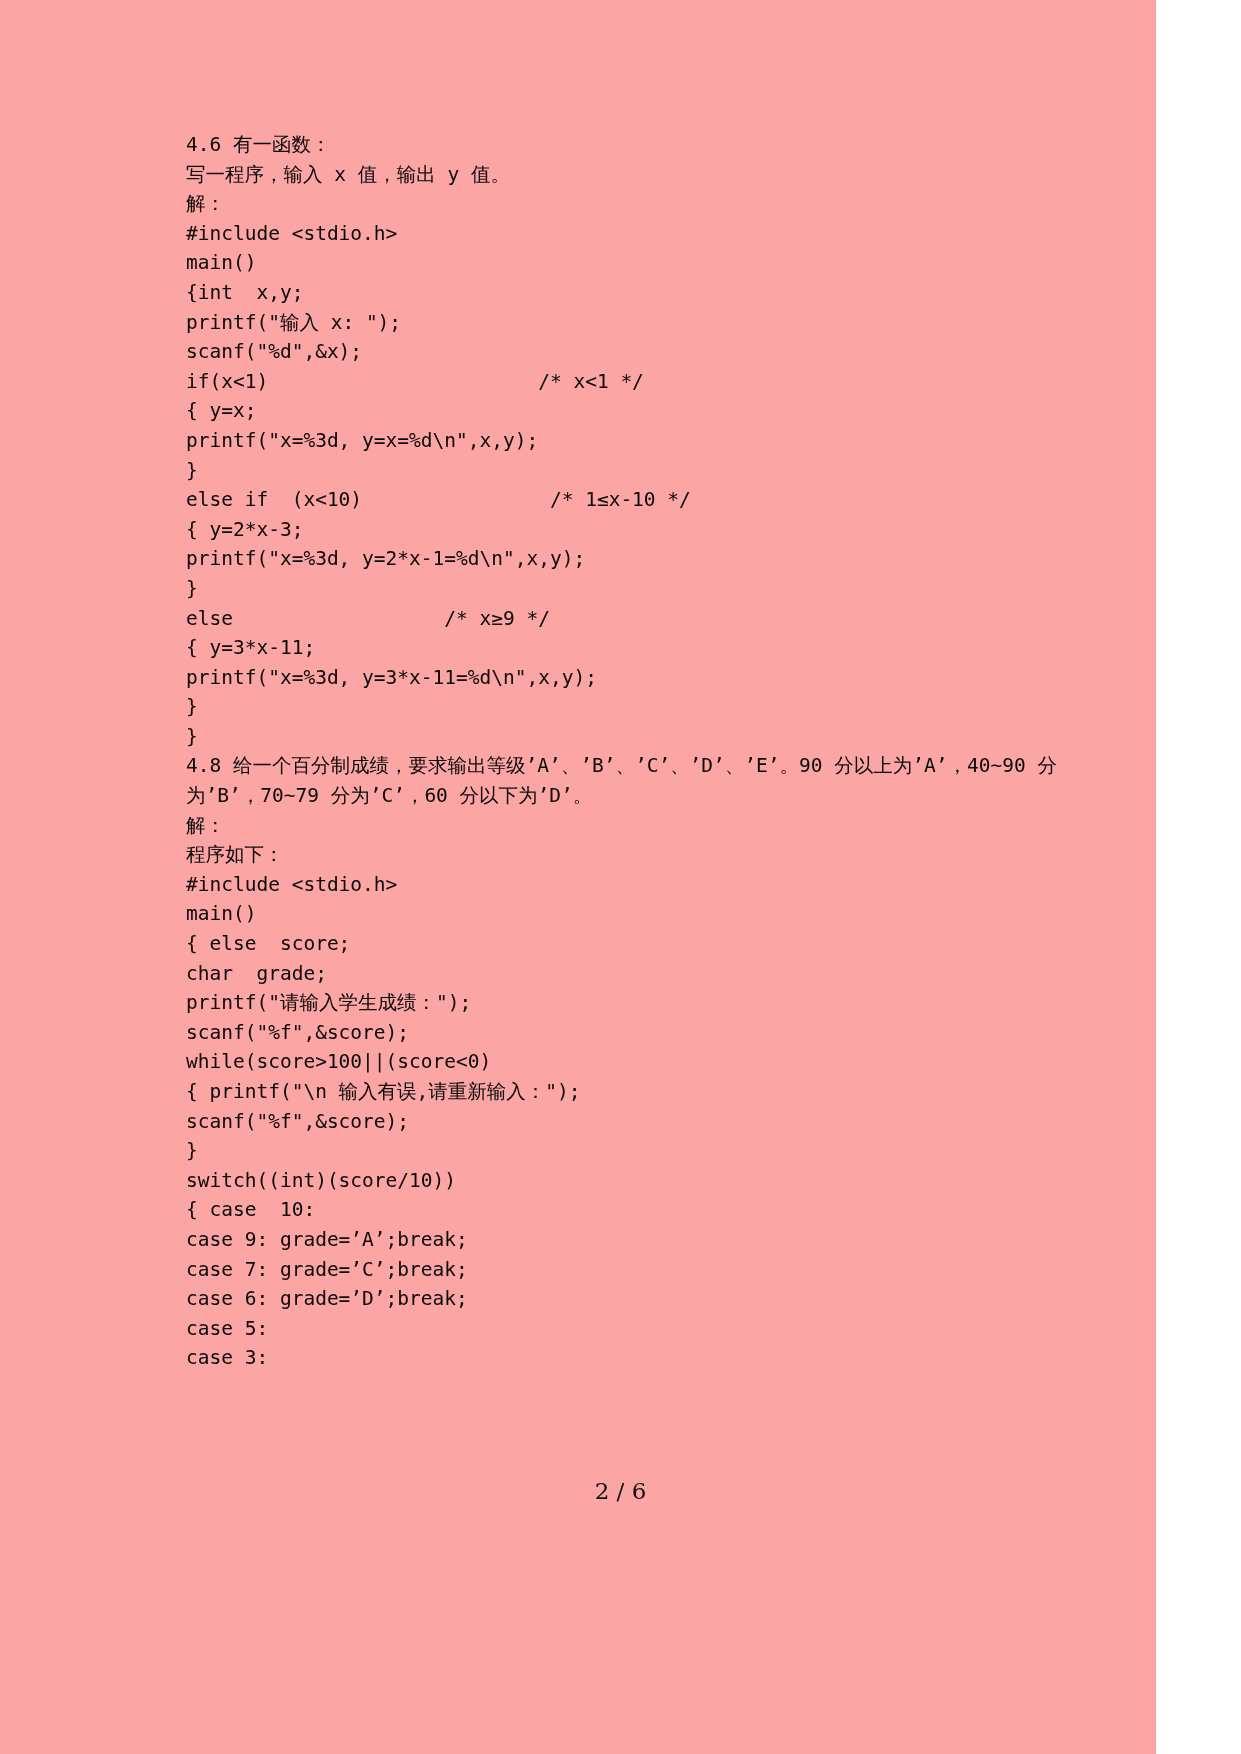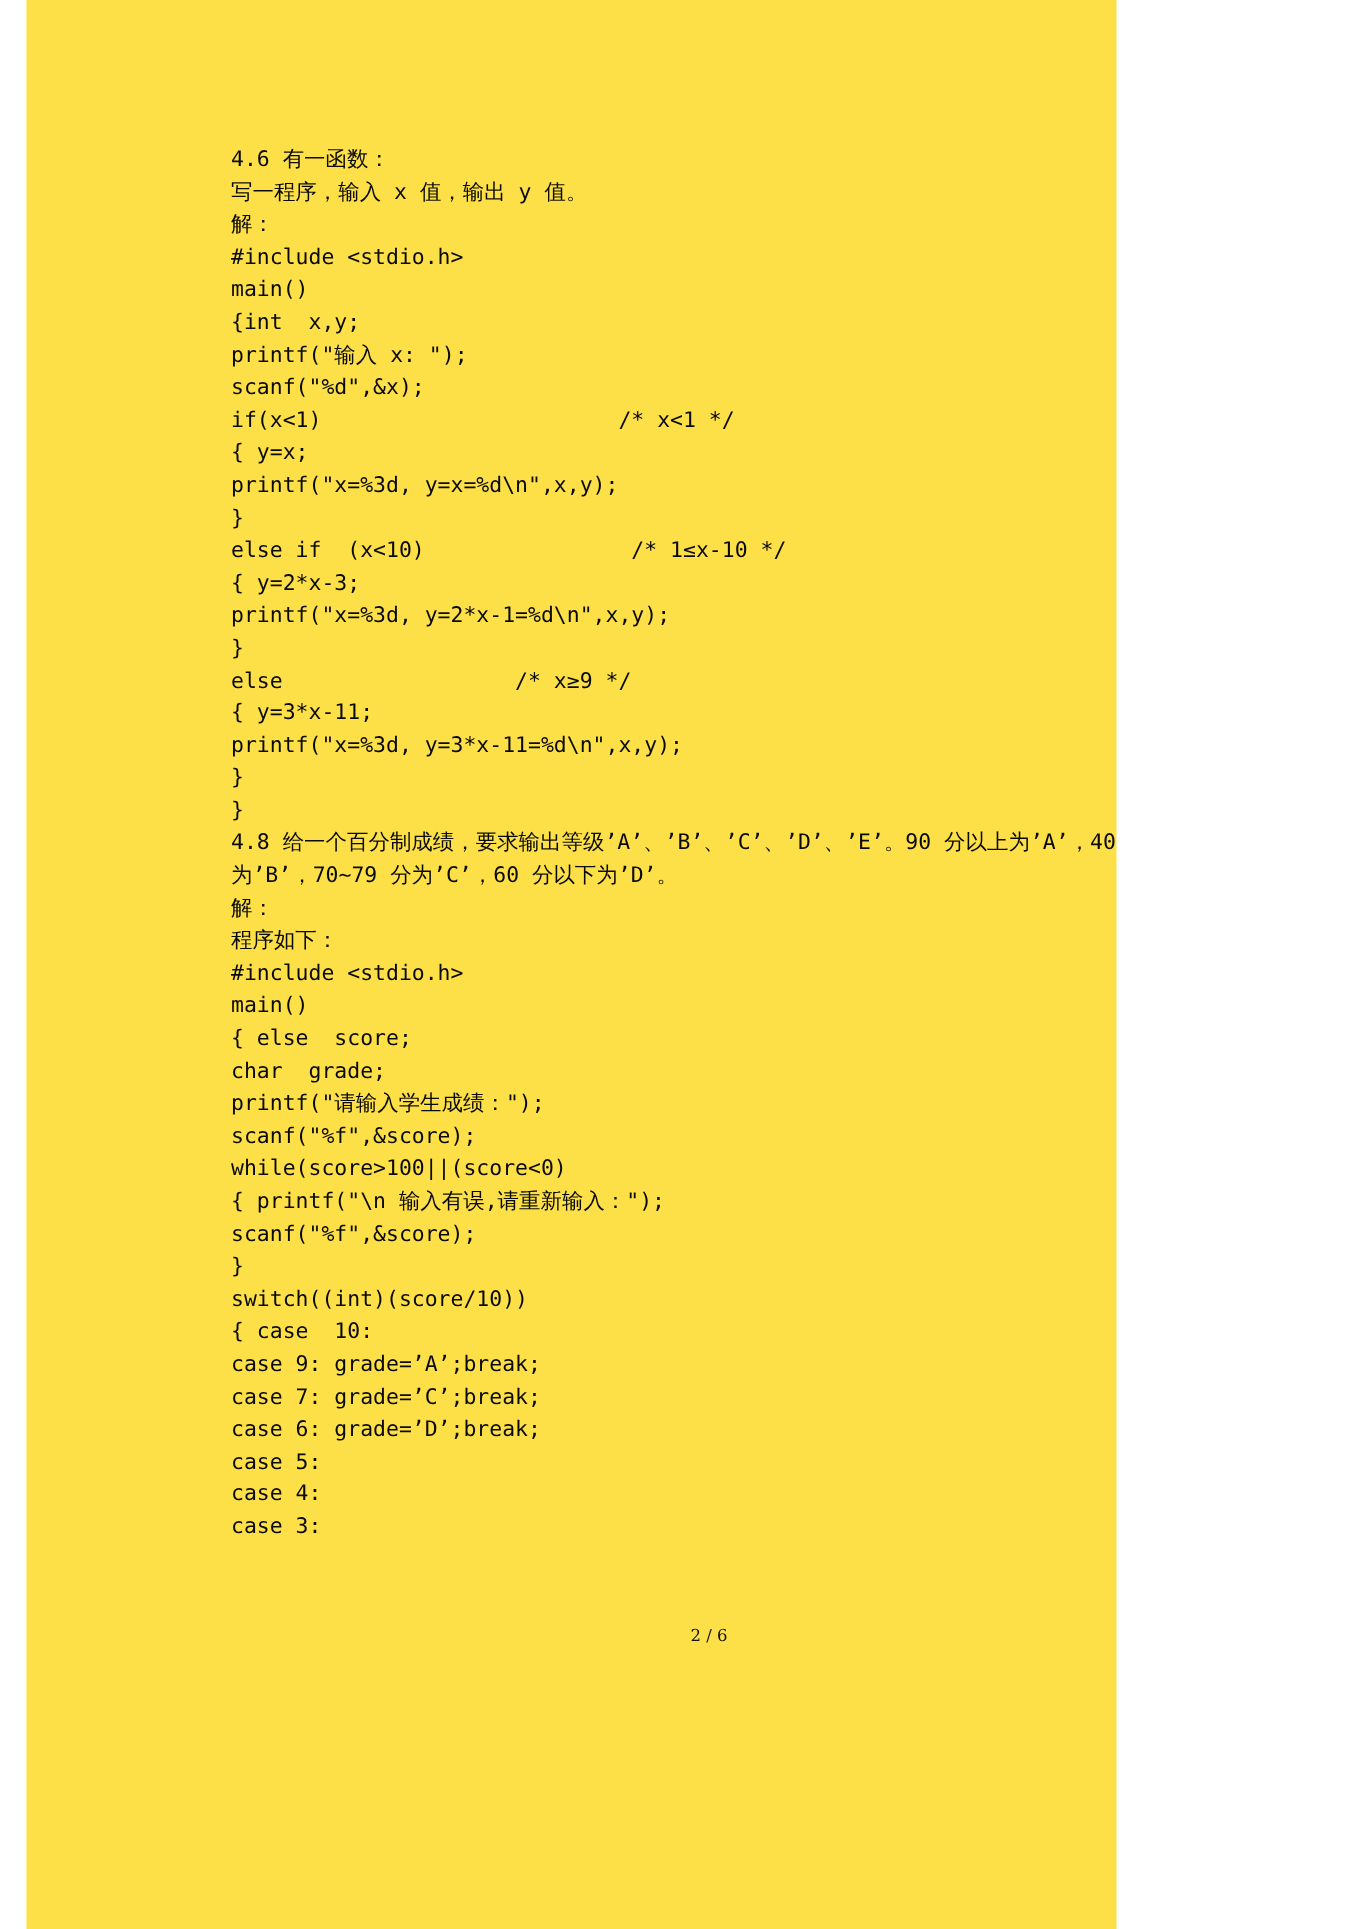--- a/index.html
+++ b/index.html
@@ -6,26 +6,25 @@
     margin: 0;
     padding: 0;
     background: #ffffff;
   }
   body {
     font-family: "Liberation Serif", serif;
     color: #000000;
   }
   .page {
     position: relative;
-    width: 991px;
+    width: 1156px;
     height: 1754px;
-    background: #fde047;
+    background: #fca5a5;
     box-sizing: border-box;
     overflow: hidden;
-    margin-left: 24px;
   }
   .content {
     position: absolute;
     left: 186px;
     top: 130px;
     width: 880px;
   }
   .line {
     font-family: "DejaVu Sans Mono", monospace;
     font-size: 19.5px;
@@ -37,21 +36,21 @@
   .line.wrap {
     white-space: pre-wrap;
   }
   .footer {
     position: absolute;
     left: 0;
     top: 1478px;
     width: 1241px;
     text-align: center;
     font-family: "DejaVu Serif", serif;
-    font-size: 15px;
+    font-size: 23px;
     color: #111111;
   }
 </style>
 </head>
 <body>
 
 <div class="page">
   <div class="content">
     <div class="line">4.6 有一函数：</div>
     <div class="line">写一程序，输入 x 值，输出 y 值。</div>
@@ -86,17 +85,16 @@
     <div class="line">while(score&gt;100||(score&lt;0)</div>
     <div class="line">{ printf("\n 输入有误,请重新输入：");</div>
     <div class="line">scanf("%f",&amp;score);</div>
     <div class="line">}</div>
     <div class="line">switch((int)(score/10))</div>
     <div class="line">{ case  10:</div>
     <div class="line">case 9: grade=’A’;break;</div>
     <div class="line">case 7: grade=’C’;break;</div>
     <div class="line">case 6: grade=’D’;break;</div>
     <div class="line">case 5:</div>
-    <div class="line">case 4:</div>
     <div class="line">case 3:</div>
   </div>
   <div class="footer">2 / 6</div>
 </div>
 
 </body></html>

